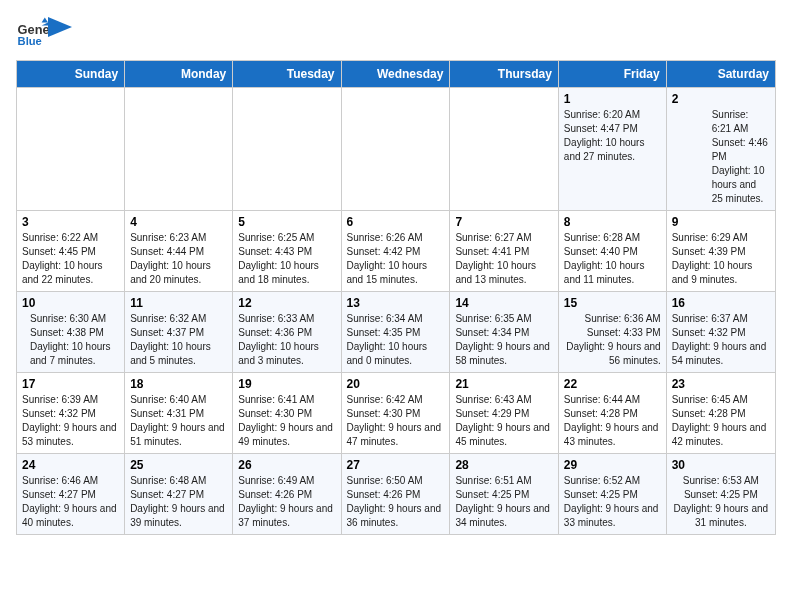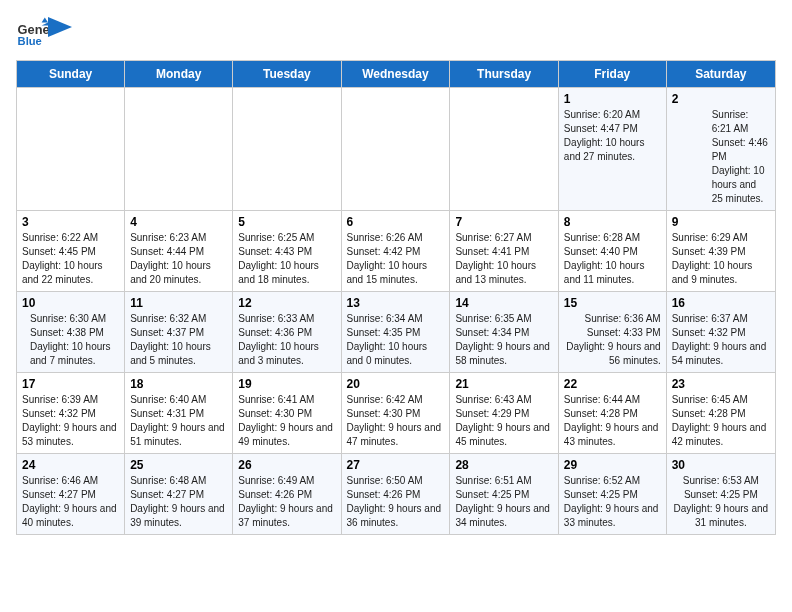--- a/index.html
+++ b/index.html
@@ -38,21 +38,21 @@
       color: #555;
     }
     table {
       width: 100%;
       border-collapse: collapse;
       font-size: 11px;
     }
     thead tr th {
       background-color: #1a6fc4;
       color: #fff;
-      text-align: center;
+      text-align: right;
       padding: 6px 6px;
       font-size: 12px;
       font-weight: bold;
       border: 1px solid #ccc;
     }
     tbody tr td {
       border: 1px solid #ccc;
       vertical-align: top;
       padding: 4px 5px;
       width: 110px;

